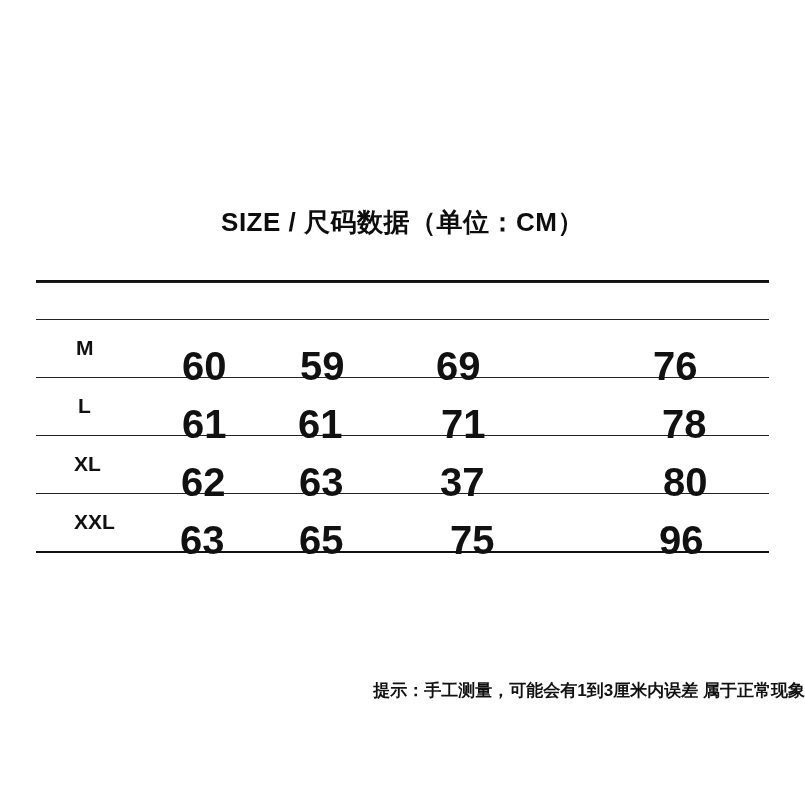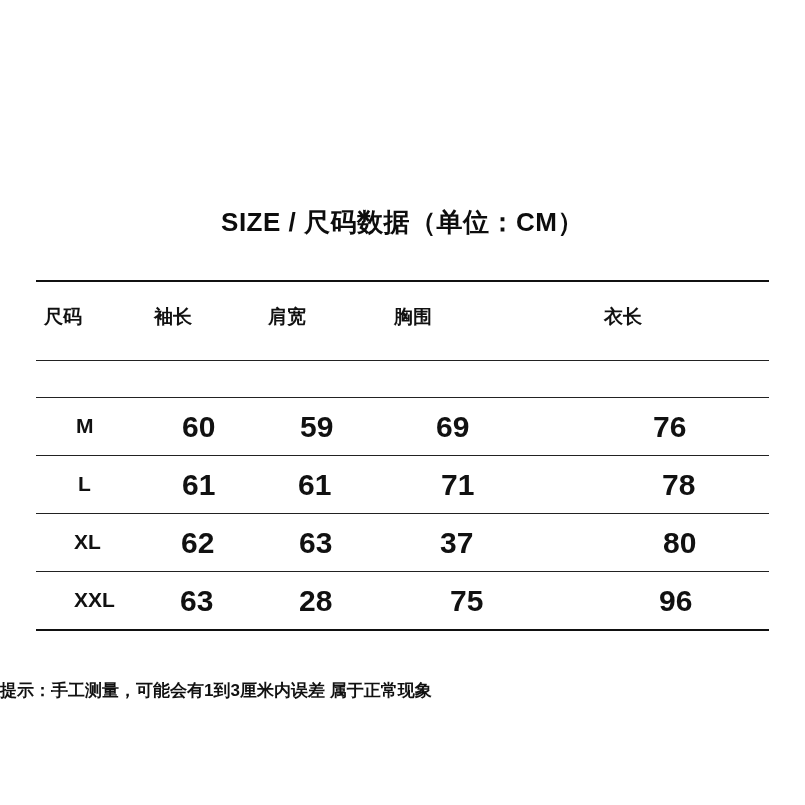--- a/index.html
+++ b/index.html
@@ -87,24 +87,24 @@
     position: absolute;
     left: 8px;
     font-size: 21px;
     font-weight: bold;
     color: #111111;
     top: 16px;
   }
 
   .data-row .val {
     position: absolute;
-    font-size: 30px;
-    font-weight: bold;
-    color: #111111;
-    top: 12px;
+    font-size: 40px;
+    font-weight: bold;
+    color: #111111;
+    top: 24px;
   }
 
   .v1 { left: 118px; }
   .v2 { left: 255px; }
   .v3 { left: 397px; }
   .v4 { left: 613px; }
 
   
   .row-M .v1 { left: 146px; }
   .row-M .v2 { left: 264px; }
@@ -129,45 +129,38 @@
   .row-XL .size-label { left: 38px; }
   .row-XXL .size-label { left: 38px; }
   .row-M .size-label { left: 40px; }
   .row-L .size-label { left: 42px; }
 
   .note {
     position: absolute;
     left: 0;
     right: 0;
     top: 632px;
-    text-align: left;
+    text-align: right;
     font-size: 17px;
     font-weight: bold;
     color: #111111;
     white-space: nowrap;
   }
 </style>
 </head>
 <body>
 
 <div class="page">
 
   <div class="title">SIZE / 尺码数据（单位：CM）</div>
 
   <div class="table-wrap">
 
     <div class="rule"></div>
 
-    <div class="header-row">
-      <div class="header-cell c0">尺码</div>
-      <div class="header-cell c1">袖长</div>
-      <div class="header-cell c2">肩宽</div>
-      <div class="header-cell c3">胸围</div>
-      <div class="header-cell c4">衣长</div>
-    </div>
 
     <div class="rule thin"></div>
 
     <div class="gap-row"></div>
 
     <div class="rule thin"></div>
 
     <div class="data-row row-M">
       <div class="size-label">M</div>
       <div class="val v1">60</div>
@@ -194,21 +187,21 @@
       <div class="val v2">63</div>
       <div class="val v3">37</div>
       <div class="val v4">80</div>
     </div>
 
     <div class="rule thin"></div>
 
     <div class="data-row row-XXL">
       <div class="size-label">XXL</div>
       <div class="val v1">63</div>
-      <div class="val v2">28</div>
+      <div class="val v2">65</div>
       <div class="val v3">75</div>
       <div class="val v4">96</div>
     </div>
 
     <div class="rule"></div>
 
   </div>
 
   <div class="note">提示：手工测量，可能会有1到3厘米内误差 属于正常现象</div>
 

